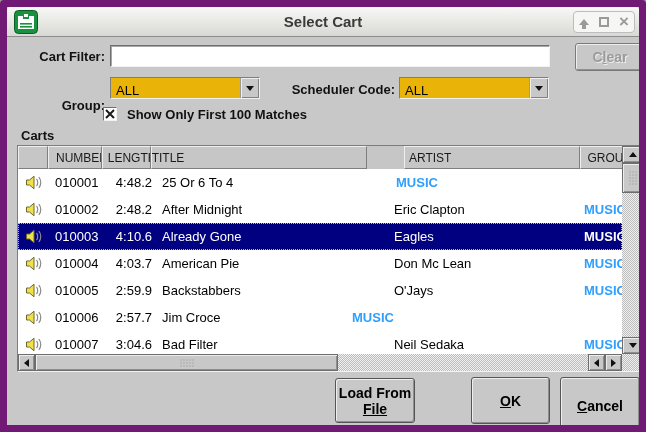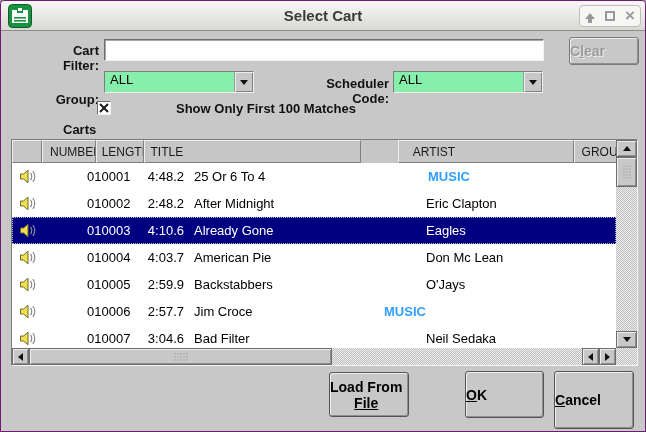--- a/index.html
+++ b/index.html
@@ -1,45 +1,45 @@
 <!DOCTYPE html>
 <html style="--sel-bg: #000080; --sel-fg: #ffffff; --grp-color: #2f9fff;"><head>
 <meta charset="utf-8">
 <style>
   html,body{margin:0;padding:0;background:#9a9a9a;}
   *{box-sizing:border-box;}
   .window{
     position:relative;width:646px;height:432px;margin:0;
     font-family:"Liberation Sans",sans-serif;
-    background:#c8c8c8;border:1px solid #701a75;border-radius:4px 4px 0 0;overflow:hidden;
+    background:#c8c8c8;border:7px solid #701a75;border-radius:4px 4px 0 0;overflow:hidden;
   }
   
   .titlebar{position:relative;height:30px;background:linear-gradient(#f8f8f6,#d8d8d4);
     border-bottom:1px solid #8d8d8d;border-radius:3px 3px 0 0;}
   .app-icon{position:absolute;left:7px;top:3px;width:24px;height:24px;}
   .title-text{text-align:center;line-height:29px;font-weight:bold;font-size:15px;color:#3a3a3a;}
   .win-controls{position:absolute;right:4px;top:4px;width:62px;height:22px;background:#f6f6f4;
     border:1px solid #bdbdbd;border-radius:4px;display:flex;align-items:center;justify-content:space-around;}
   .wc-btn{width:18px;height:18px;display:flex;align-items:center;justify-content:center;color:#8f8f8f;}
   .glyph-shade{width:0;height:0;border-left:5px solid transparent;border-right:5px solid transparent;
     border-bottom:6px solid #9a9a9a;position:relative;}
   .glyph-shade::after{content:"";position:absolute;left:-2px;top:6px;width:4px;height:4px;background:#9a9a9a;}
   .glyph-max{width:10px;height:10px;border:2px solid #9a9a9a;}
   .glyph-close{font-size:17px;font-weight:bold;color:#9a9a9a;line-height:16px;}
   
-  .lbl{position:absolute;font-size:13px;font-weight:bold;color:#111;padding-left:48px;}
+  .lbl{position:absolute;font-size:13px;font-weight:bold;color:#111;}
   .sunken{background:#fff;border:1px solid;border-color:#6f6f6f #f2f2f2 #f2f2f2 #6f6f6f;
     box-shadow:inset 1px 1px 0 #a6a6a6;}
   .btn{position:absolute;background:#c8c8c8;border:1px solid #555;
     box-shadow:inset 1px 1px 0 #eeeeee, inset -1px -1px 0 #8f8f8f;border-radius:3px;
-    font-weight:bold;font-size:14px;color:#000;display:flex;align-items:center;text-align:center;}
+    font-weight:bold;font-size:14px;color:#000;display:flex;align-items:center;justify-content:center;text-align:center;}
   .btn.disabled{color:#9b9b9b;text-shadow:1px 1px 0 #ededed;border-color:#7a7a7a;}
   .underline{text-decoration:underline;}
-  .combo{position:absolute;height:22px;background:#86efac;border:1px solid;
-    border-color:#7d7d7d #f0f0f0 #f0f0f0 #7d7d7d;display:flex;align-items:flex-start;}
+  .combo{position:absolute;height:22px;background:#eab308;border:1px solid;
+    border-color:#7d7d7d #f0f0f0 #f0f0f0 #7d7d7d;display:flex;align-items:flex-end;}
   .combo-text{flex:1;font-size:13px;padding-left:5px;color:#000;}
   .combo-arrow{width:19px;height:100%;background:#c8c8c8;border-left:1px solid #9a9a9a;
     box-shadow:inset 1px 1px 0 #eeeeee, inset -1px -1px 0 #828282;
     display:flex;align-items:center;justify-content:center;}
   .tri-down{width:0;height:0;border-left:4px solid transparent;border-right:4px solid transparent;border-top:5px solid #111;}
   .tri-up{width:0;height:0;border-left:4px solid transparent;border-right:4px solid transparent;border-bottom:5px solid #111;}
   .tri-left{width:0;height:0;border-top:4px solid transparent;border-bottom:4px solid transparent;border-right:5px solid #111;}
   .tri-right{width:0;height:0;border-top:4px solid transparent;border-bottom:4px solid transparent;border-left:5px solid #111;}
   .checkbox{position:absolute;left:96px;top:100px;width:14px;height:14px;background:#fff;
     border:1px solid;border-color:#6f6f6f #f2f2f2 #f2f2f2 #6f6f6f;display:flex;align-items:center;justify-content:center;}
@@ -48,21 +48,21 @@
     border:1px solid;border-color:#7d7d7d #f4f4f4 #f4f4f4 #7d7d7d;background:#c8c8c8;display:flex;}
   .t-main{width:604px;display:flex;flex-direction:column;}
   .t-header{height:23px;display:flex;background:#c6c6c6;}
   .hcell{height:100%;border-top:1px solid #efefef;border-left:1px solid #efefef;
     border-right:1px solid #7f7f7f;border-bottom:1px solid #7f7f7f;
     font-size:12px;color:#1a1a1a;display:flex;align-items:center;overflow:hidden;white-space:nowrap;}
   .t-viewport{height:185px;background:#fff;overflow:hidden;}
   .row{height:27px;display:flex;align-items:center;font-size:13px;color:#000;white-space:nowrap;}
   .row.selected{background:var(--sel-bg,#000080);color:var(--sel-fg,#fff);outline:1px dotted #b9b9b9;outline-offset:-1px;}
   .c-icon{width:30px;display:flex;justify-content:center;flex:none;}
-  .c-num{width:57px;padding-left:7px;flex:none;margin-left:38px;}
+  .c-num{width:57px;padding-left:7px;flex:none;}
   .c-len{width:52px;padding-right:5px;text-align:right;flex:none;}
   .c-tit{width:232px;padding-left:5px;flex:none;overflow:hidden;}
   .c-art{width:188px;padding-left:5px;flex:none;overflow:hidden;}
   .c-grp{width:120px;padding-left:7px;flex:none;font-weight:bold;overflow:hidden;}
   .row .c-grp{color:var(--grp-color,#2f9fff);}
   .row.selected .c-grp{color:var(--sel-fg,#fff);}
   
   .trough{background-color:#f0f0f0;background-image:
     linear-gradient(45deg,#bcbcbc 25%,transparent 25%,transparent 75%,#bcbcbc 75%),
     linear-gradient(45deg,#bcbcbc 25%,transparent 25%,transparent 75%,#bcbcbc 75%);
@@ -134,32 +134,32 @@
     <span class="combo-arrow">
         <span class="tri-down"></span>
       </span>
   </div>
 
   <div class="checkbox">
     <svg id="check-x" width="10" height="10" viewBox="0 0 10 10">
       <path d="M1 1 L9 9 M9 1 L1 9" stroke="#1a1a1a" stroke-width="2"></path>
     </svg>
   </div>
-  <div class="lbl" style="left:127px;top:100px;">Show Only First 100 Matches</div>
+  <div class="lbl" style="left:120px;top:100px;">Show Only First 100 Matches</div>
 
   <div class="lbl" style="left:14px;top:121px;">Carts</div>
 
   <div class="table-frame">
     <div class="t-main">
       <div class="t-header">
         <div class="hcell c-icon"></div>
         <div class="hcell" style="width:57px;padding-left:7px;">NUMBER</div>
         <div class="hcell" style="width:52px;padding-left:5px;">LENGTH</div>
-        <div class="hcell" style="width:232px;padding-left:5px;">TITLE</div>
-        <div class="hcell" style="width:188px;padding-left:14px;margin-left:37px;">ARTIST</div>
+        <div class="hcell" style="width:232px;">TITLE</div>
+        <div class="hcell" style="width:188px;padding-left:4px;margin-left:37px;">ARTIST</div>
         <div class="hcell" style="width:45px;padding-left:7px;border-right:none;">GROUP</div>
       </div>
       <div class="t-viewport" id="rows-container">
   <div class="row">
     <span class="c-icon">
       <svg width="17" height="15" viewBox="0 0 17 15">
         <path d="M1.5 5 h3 l4.5 -3.8 v12.6 L4.5 10 h-3 z" fill="#f2df4e" stroke="#6a6a2c" stroke-width="1"></path>
         <path d="M11.5 4 c1.6 1.7 1.6 5.3 0 7" fill="none" stroke="#8a8a8a" stroke-width="1.2"></path>
         <path d="M13.8 2.2 c2.6 2.8 2.6 7.8 0 10.6" fill="none" stroke="#8a8a8a" stroke-width="1.2"></path>
       </svg>

